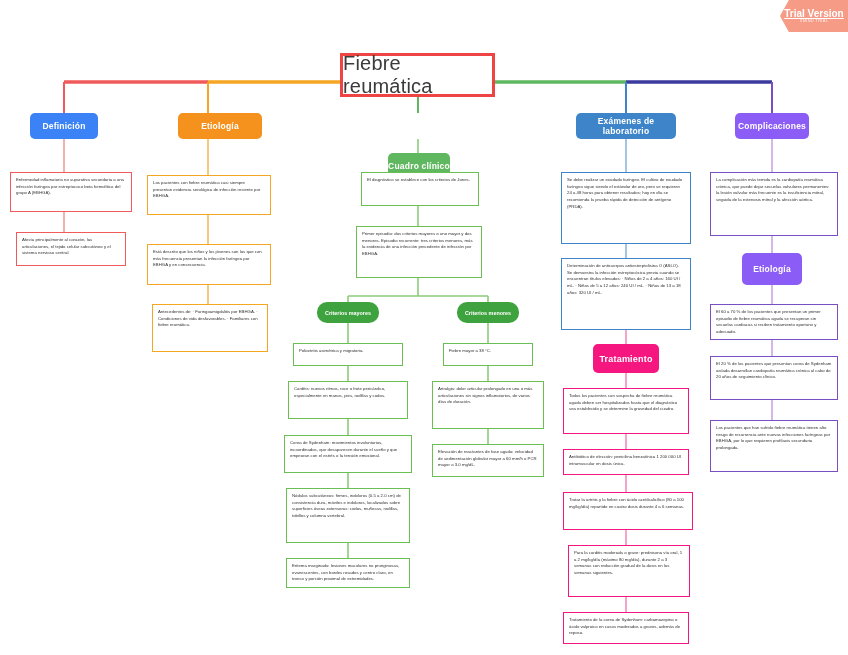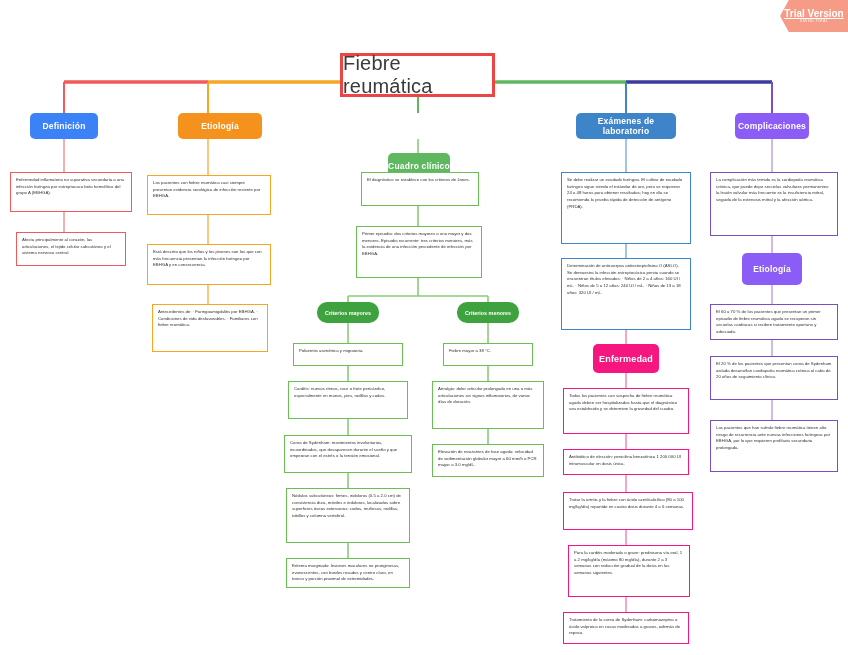--- a/index.html
+++ b/index.html
@@ -189,21 +189,21 @@
   <div class="node leaf b-green" style="left:432px;top:381px;width:112px;height:48px;">Artralgia: dolor articular prolongado en una o más articulaciones sin signos inflamatorios, de varios días de duración.</div>
 
   <div class="node leaf b-green" style="left:432px;top:444px;width:112px;height:33px;">Elevación de reactantes de fase aguda: velocidad de sedimentación globular mayor a 60 mm/h o PCR mayor a 3.0 mg/dL.</div>
 
   <div class="node branch c-blue" style="left:576px;top:113px;width:100px;height:26px;">Exámenes de laboratorio</div>
 
   <div class="node leaf b-blue" style="left:561px;top:172px;width:130px;height:72px;">Se debe realizar un exudado faríngeo. El cultivo de exudado faríngeo sigue siendo el estándar de oro, pero se requieren 24 a 48 horas para obtener resultados; hoy en día se recomienda la prueba rápida de detección de antígeno (PRDA).</div>
 
   <div class="node leaf b-blue" style="left:561px;top:258px;width:130px;height:72px;">Determinación de anticuerpos antiestreptolisina O (ASLO). Se demuestra la infección estreptocócica previa cuando se encuentran títulos elevados: · Niños de 2 a 4 años: 160 UI / mL. · Niños de 5 a 12 años: 240 UI / mL. · Niños de 13 a 18 años: 320 UI / mL.</div>
 
-  <div class="node branch c-pink" style="left:593px;top:344px;width:66px;height:29px;font-size:9px;">Enfermedad</div>
+  <div class="node branch c-pink" style="left:593px;top:344px;width:66px;height:29px;font-size:9px;">Tratamiento</div>
 
   <div class="node leaf b-pink" style="left:563px;top:388px;width:126px;height:46px;">Todos los pacientes con sospecha de fiebre reumática aguda deben ser hospitalizados hasta que el diagnóstico sea establecido y se determine la gravedad del cuadro.</div>
 
   <div class="node leaf b-pink" style="left:563px;top:449px;width:126px;height:26px;">Antibiótico de elección: penicilina benzatínica 1 200 000 UI intramuscular en dosis única.</div>
 
   <div class="node leaf b-pink" style="left:563px;top:492px;width:130px;height:38px;">Tratar la artritis y la fiebre con ácido acetilsalicílico (80 a 100 mg/kg/día) repartido en cuatro dosis durante 4 a 6 semanas.</div>
 
   <div class="node leaf b-pink" style="left:568px;top:545px;width:122px;height:52px;">Para la carditis moderada o grave: prednisona vía oral, 1 a 2 mg/kg/día (máximo 80 mg/día), durante 2 a 3 semanas con reducción gradual de la dosis en las semanas siguientes.</div>
 
   <div class="node leaf b-pink" style="left:563px;top:612px;width:126px;height:32px;">Tratamiento de la corea de Sydenham: carbamazepina o ácido valproico en casos moderados a graves, además de reposo.</div>

